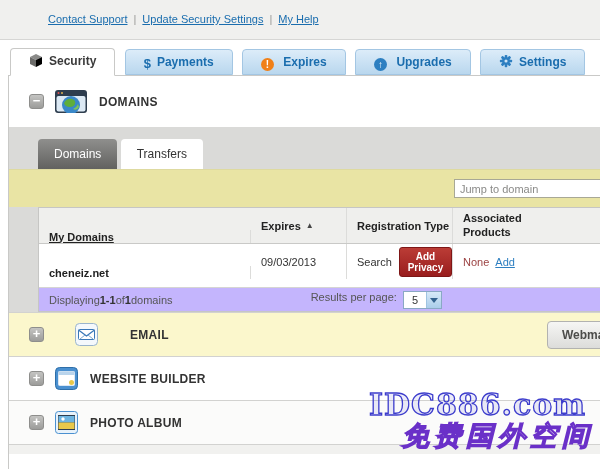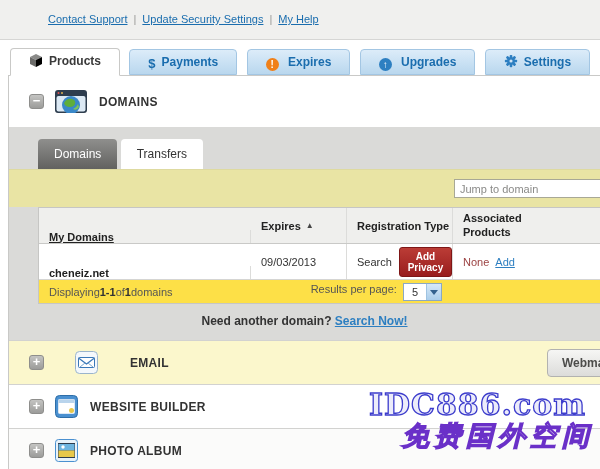--- a/index.html
+++ b/index.html
@@ -98,22 +98,22 @@
   .tbody { min-height:35px; font-size:11px; background:#fff; }
   .domain-name { font-weight:bold; color:#222; }
   .privacy-btn {
     margin-left:7px; padding:3px 7px; border-radius:3px; cursor:pointer;
     background:linear-gradient(#bb3c36,#991d1d); border:1px solid #7e1616;
     color:#fff; font-weight:bold; font-size:10px; font-family:"Liberation Sans",sans-serif;
   }
   .none-txt { color:#9c4343; }
   .add-link { color:#2d7fc1; text-decoration:underline; margin-left:6px; font-size:11px; }
   .tfoot {
-    background:#fde047; border-top:1px solid #d5d5d3; min-height:24px;
-    display:flex; align-items:center; font-size:11px; color:#555; padding:0 10px;
+    background:#c4b5fd; border-top:1px solid #d5d5d3; min-height:24px;
+    display:flex; align-items:center; font-size:11px; color:#555; padding:0 10px;margin-top:8px;
   }
   .tfoot b { color:#333; }
   .results { margin-left:auto; margin-right:148px; display:flex; align-items:flex-start; }
   .sel {
     display:inline-flex; align-items:center; margin-left:6px; height:18px;
     border:1px solid #8aa8c4; background:#fff; cursor:pointer;
   }
   .sel-val { padding:0 8px; color:#333; }
   .sel-arrow {
     width:15px; height:16px; background:linear-gradient(#d7e9f8,#aacdea);
@@ -164,21 +164,21 @@
 </div>
 
 <div class="tabbar">
   <div class="tab active">
     <span class="ticon">
       <svg width="14" height="13" viewBox="0 0 14 13">
           <polygon points="7,0 13,3 7,6 1,3" fill="#8a8a88"></polygon>
           <polygon points="1,3 7,6 7,13 1,10" fill="#6b6b69"></polygon>
           <polygon points="13,3 7,6 7,13 13,10" fill="#55555 3"></polygon>
         </svg>
-    </span><span>Products</span>
+    </span><span>Security</span>
   </div>
   <div class="tab">
     <span class="ticon dollar"></span><span>Payments</span>
   </div>
   <div class="tab">
     <span class="ticon circle-ic alert"></span> <span>Expires</span>
   </div>
   <div class="tab">
     <span class="ticon circle-ic upg"></span> <span>Upgrades</span>
   </div>
@@ -271,24 +271,20 @@
         <span class="results">
           <span>Results per page:</span>
           <span class="sel">
             <span class="sel-val">5</span>
             <span class="sel-arrow"></span>
           </span>
         </span>
       </div>
     </div>
 
-    <div class="promo">
-      <span>Need another domain?</span>
-      <a>Search Now!</a>
-    </div>
   </div>
 
   <div class="sectionrow email">
     <span class="toggle plus"></span>
     <span class="picon">
       <svg width="23" height="23" viewBox="0 0 23 23">
           <rect x="0.5" y="0.5" width="22" height="22" rx="4" fill="#f4f8fc" stroke="#9ab4cc"></rect>
           <rect x="3.5" y="6.5" width="16" height="10" rx="1" fill="#fff" stroke="#3a78b8"></rect>
           <path d="M3.5 7 l8 6 l8 -6" fill="none" stroke="#3a78b8" stroke-width="1.3"></path>
           <path d="M5 16 l5 -4 M18 16 l-5 -4" stroke="#7aa8d0" stroke-width="1"></path>

